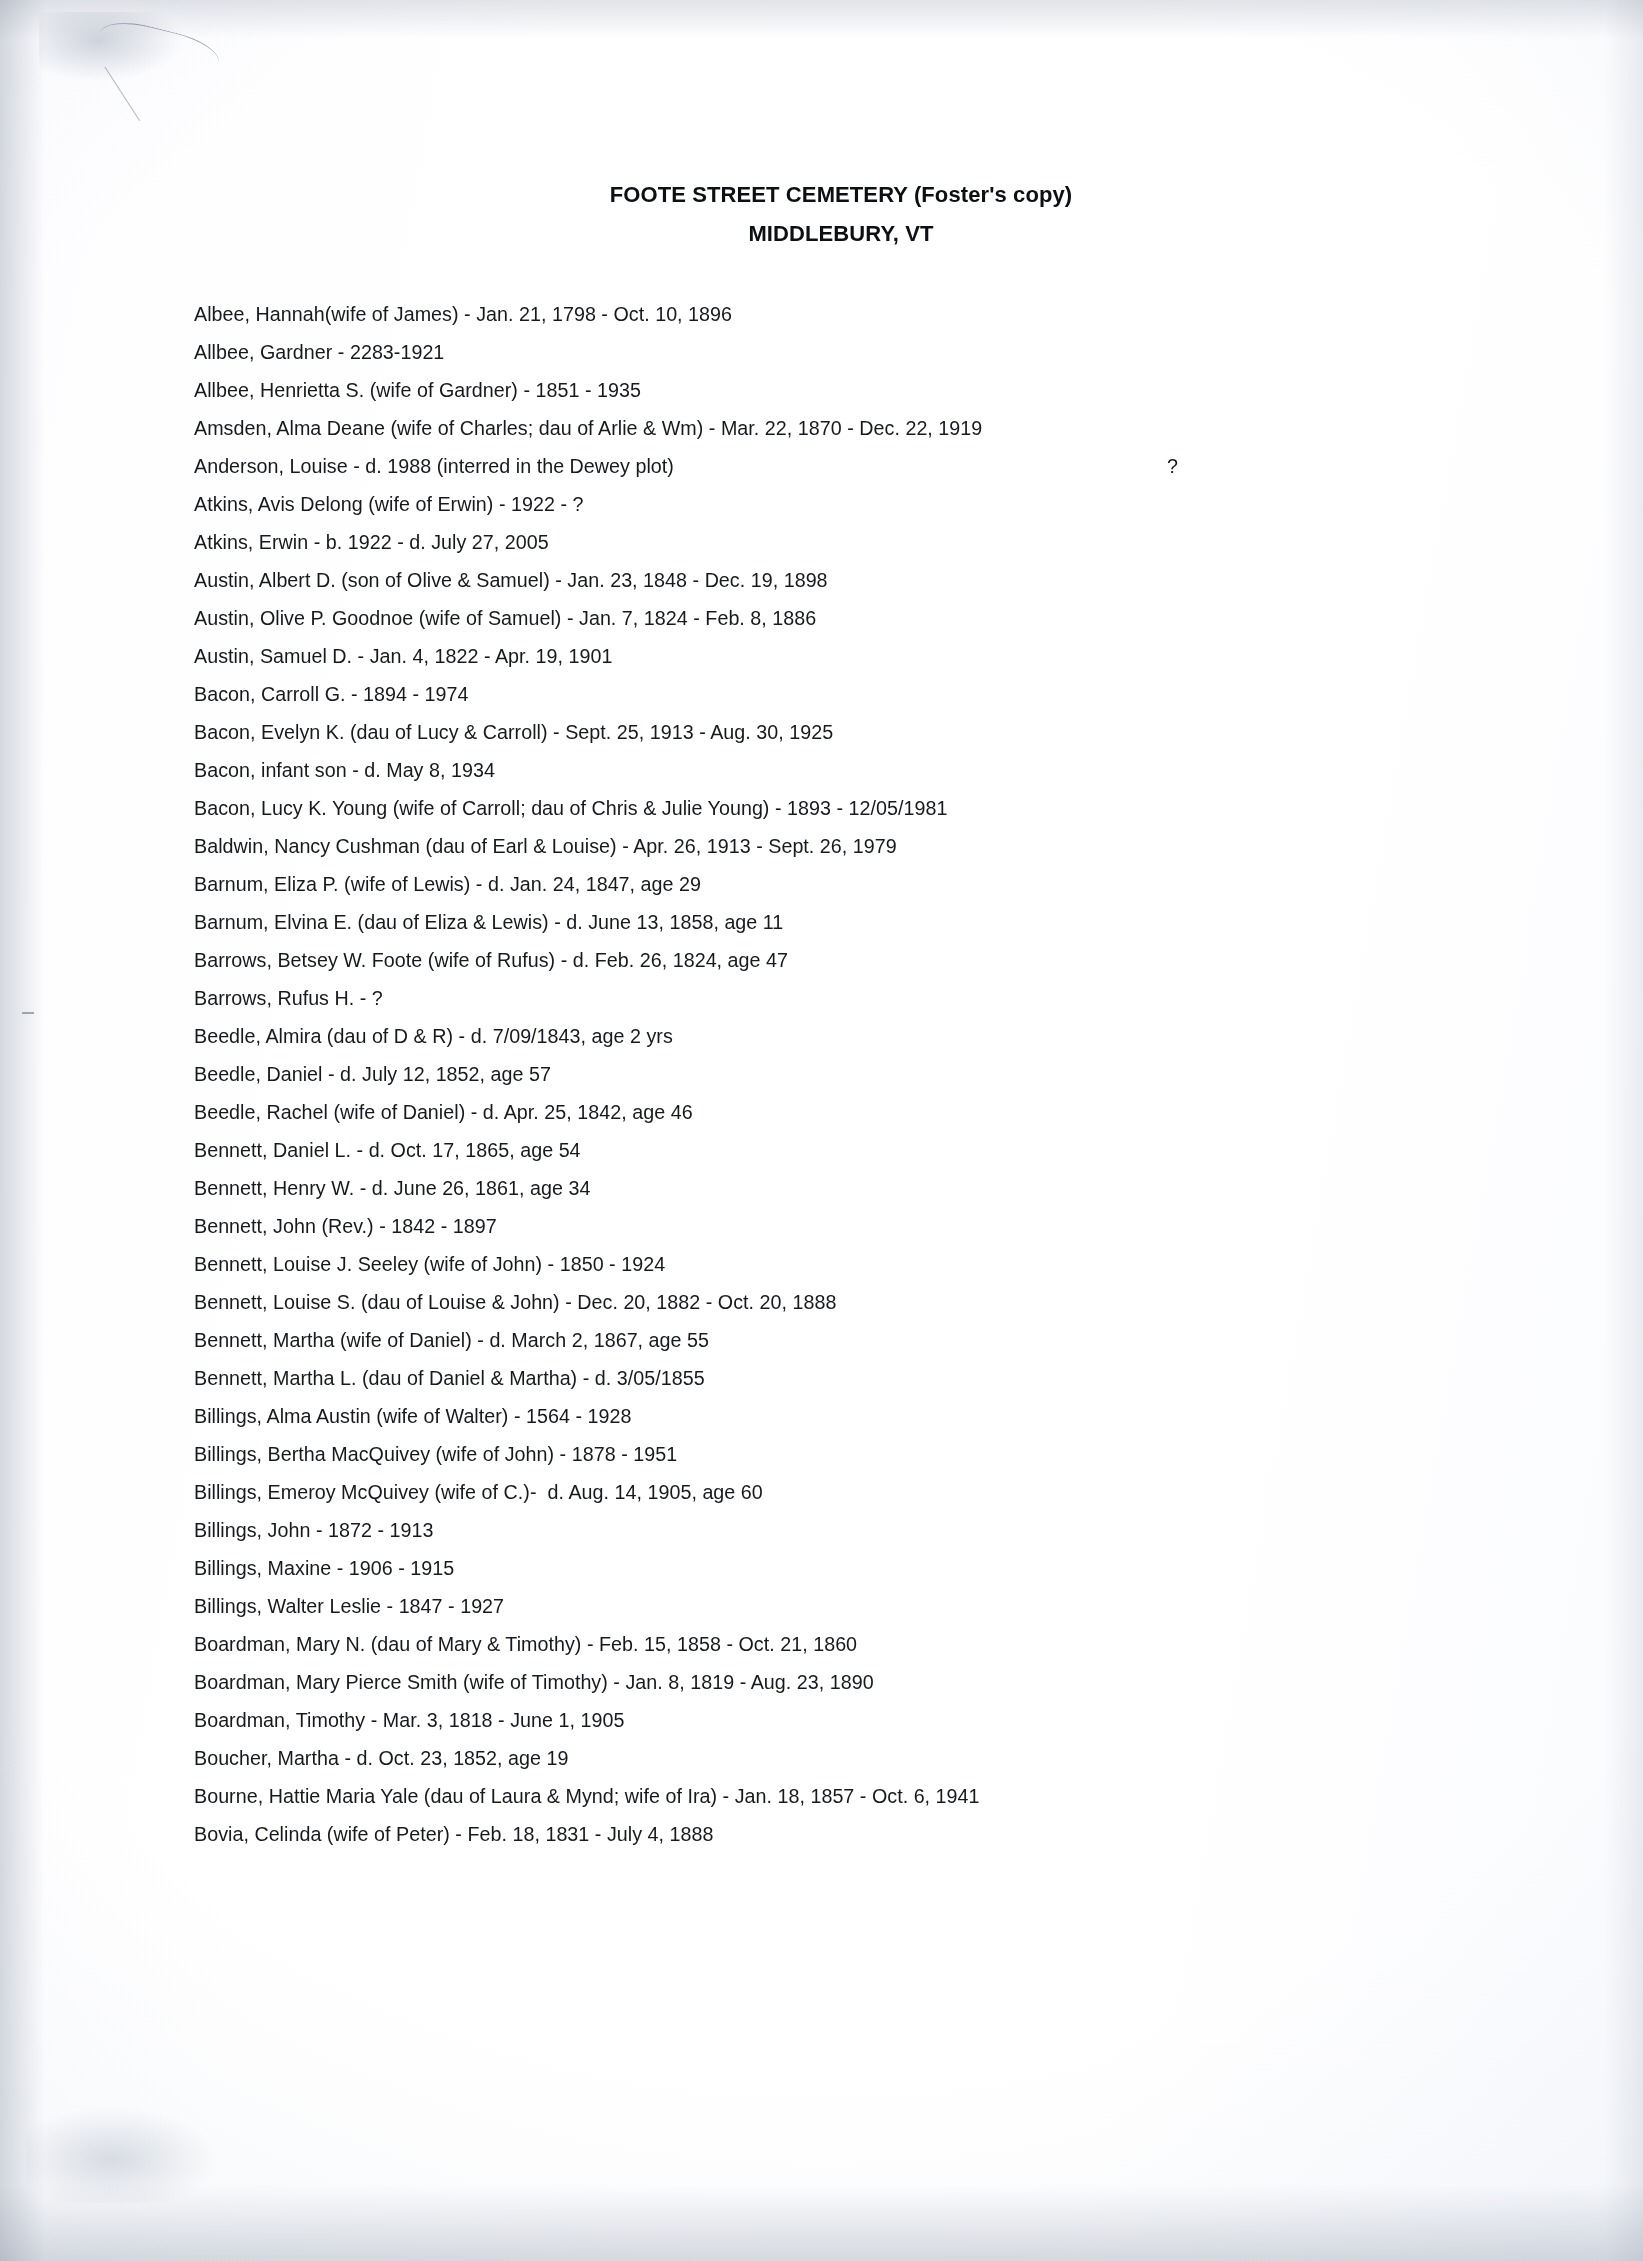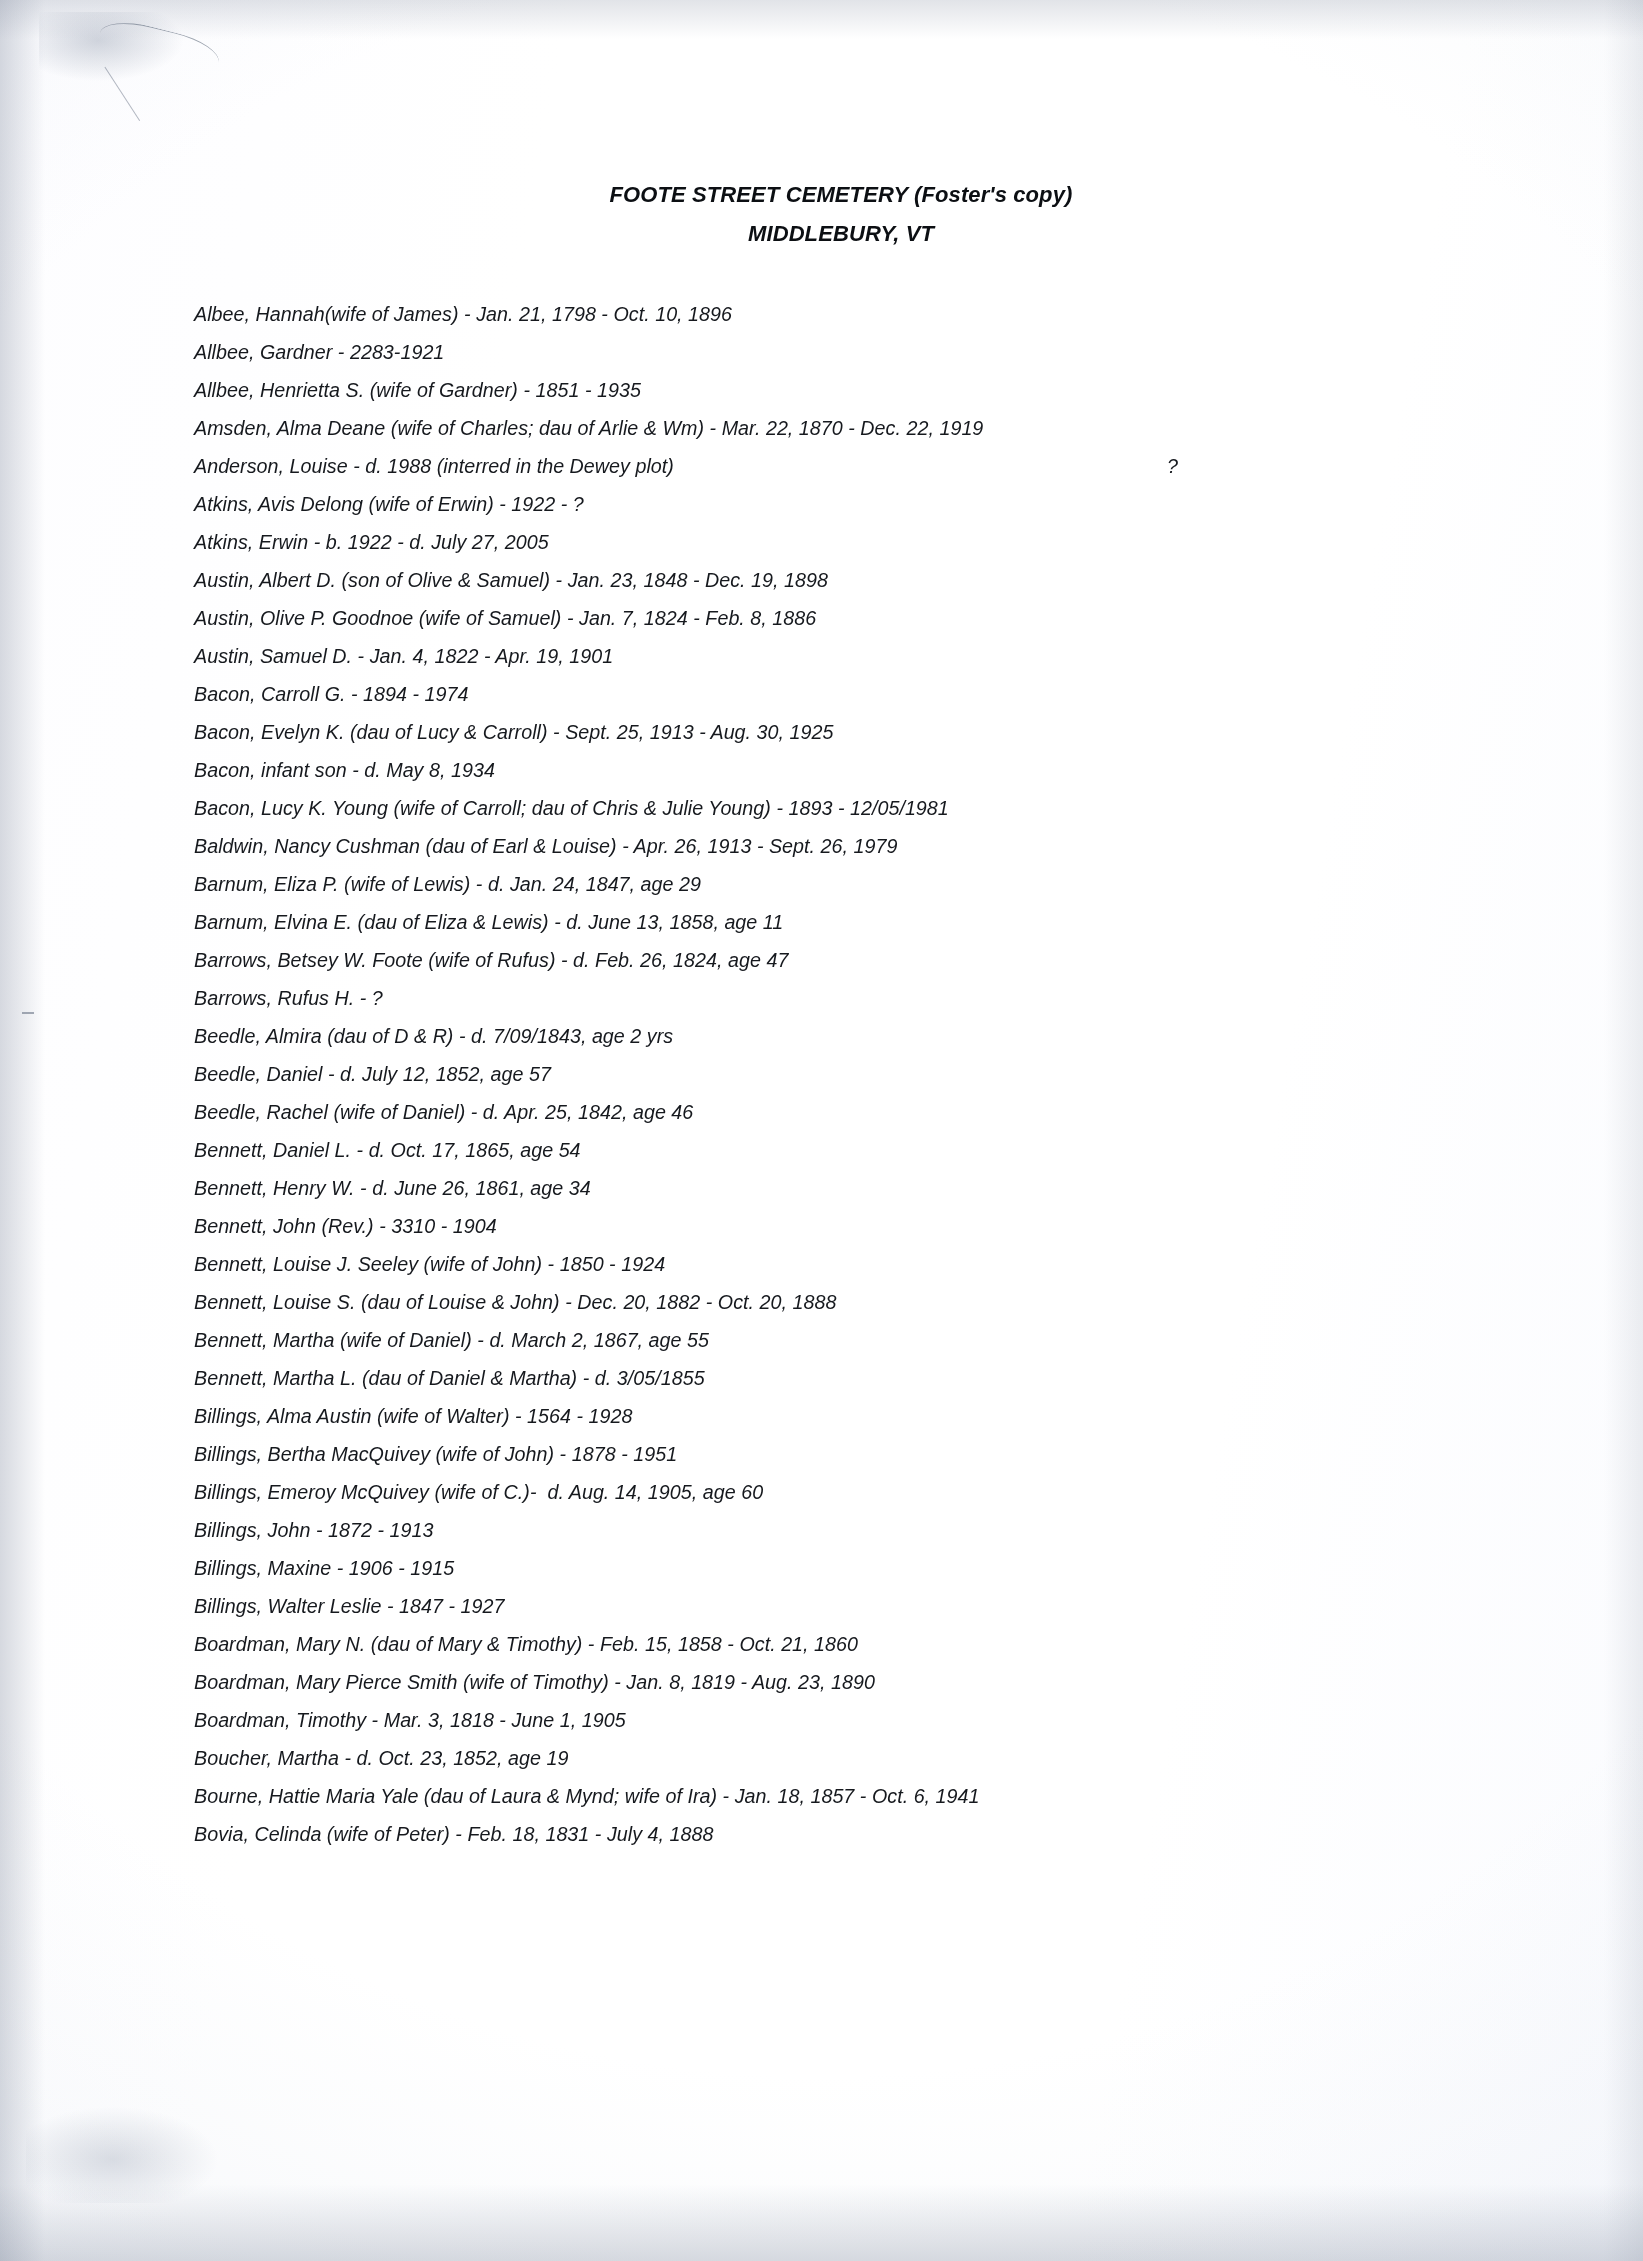--- a/index.html
+++ b/index.html
@@ -11,21 +11,20 @@
 
   .page {
     position: relative;
     width: 1643px;
     height: 2261px;
     margin: 0 auto;
     background: #eab308;
     overflow: hidden;
     font-family: "Liberation Sans", sans-serif;
     color: #111418;
-    font-style: italic;
   }
 
   
   .paper-tint {
     position: absolute;
     inset: 0;
     background:
       radial-gradient(ellipse 120% 85% at 50% 45%, rgba(255,255,255,0) 55%, rgba(222,228,238,0.55) 100%),
       linear-gradient(100deg, #fdfdff 0%, #ffffff 28%, #ffffff 72%, #fafbfe 100%);
     pointer-events: none;
@@ -213,21 +212,21 @@
         <li class="entry">Baldwin, Nancy Cushman (dau of Earl &amp; Louise) - Apr. 26, 1913 - Sept. 26, 1979</li>
         <li class="entry">Barnum, Eliza P. (wife of Lewis) - d. Jan. 24, 1847, age 29</li>
         <li class="entry">Barnum, Elvina E. (dau of Eliza &amp; Lewis) - d. June 13, 1858, age 11</li>
         <li class="entry">Barrows, Betsey W. Foote (wife of Rufus) - d. Feb. 26, 1824, age 47</li>
         <li class="entry">Barrows, Rufus H. - ?</li>
         <li class="entry">Beedle, Almira (dau of D &amp; R) - d. 7/09/1843, age 2 yrs</li>
         <li class="entry">Beedle, Daniel - d. July 12, 1852, age 57</li>
         <li class="entry">Beedle, Rachel (wife of Daniel) - d. Apr. 25, 1842, age 46</li>
         <li class="entry">Bennett, Daniel L. - d. Oct. 17, 1865, age 54</li>
         <li class="entry">Bennett, Henry W. - d. June 26, 1861, age 34</li>
-        <li class="entry">Bennett, John (Rev.) - 3310 - 1904</li>
+        <li class="entry">Bennett, John (Rev.) - 1842 - 1897</li>
         <li class="entry">Bennett, Louise J. Seeley (wife of John) - 1850 - 1924</li>
         <li class="entry">Bennett, Louise S. (dau of Louise &amp; John) - Dec. 20, 1882 - Oct. 20, 1888</li>
         <li class="entry">Bennett, Martha (wife of Daniel) - d. March 2, 1867, age 55</li>
         <li class="entry">Bennett, Martha L. (dau of Daniel &amp; Martha) - d. 3/05/1855</li>
         <li class="entry">Billings, Alma Austin (wife of Walter) - 1564 - 1928</li>
         <li class="entry">Billings, Bertha MacQuivey (wife of John) - 1878 - 1951</li>
         <li class="entry">Billings, Emeroy McQuivey (wife of C.)-  d. Aug. 14, 1905, age 60</li>
         <li class="entry">Billings, John - 1872 - 1913</li>
         <li class="entry">Billings, Maxine - 1906 - 1915</li>
         <li class="entry">Billings, Walter Leslie - 1847 - 1927</li>

